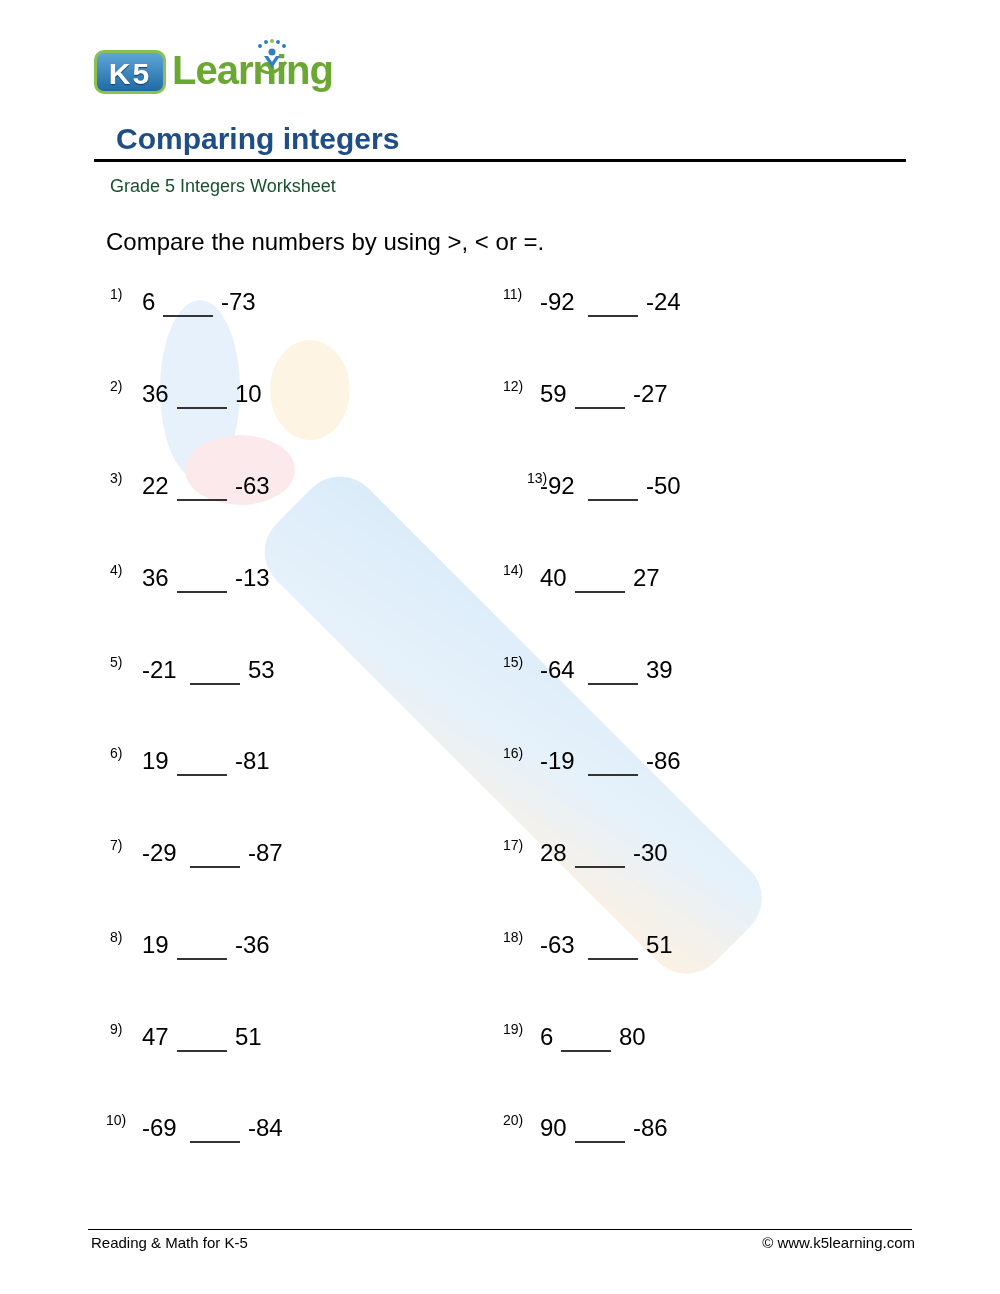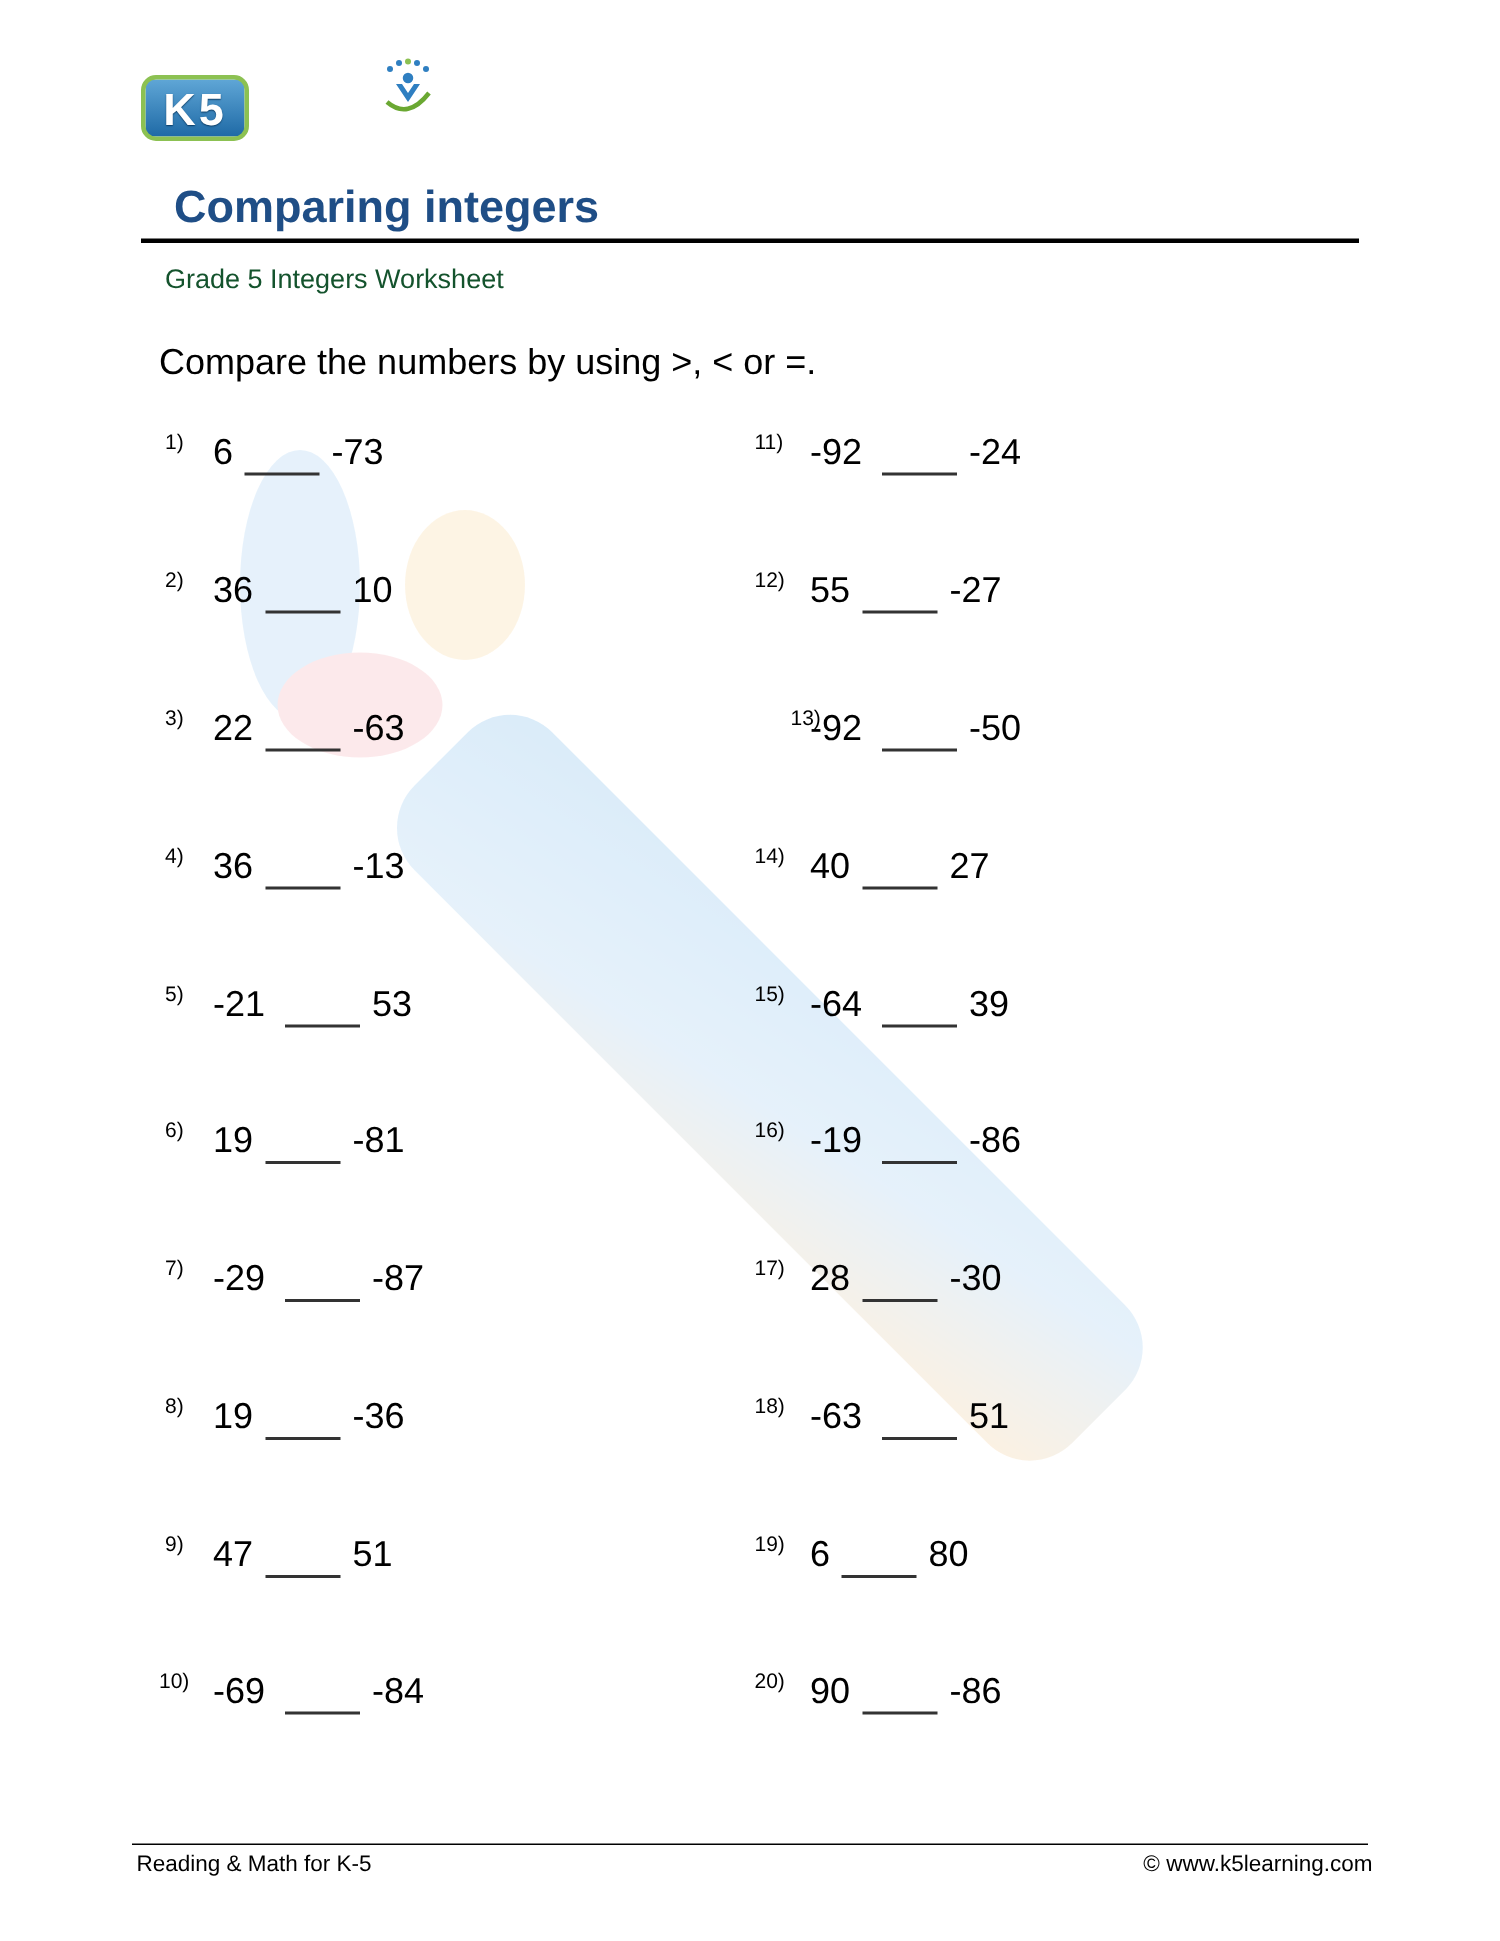--- a/index.html
+++ b/index.html
@@ -44,20 +44,21 @@
     </linearGradient>
   </defs>
   <ellipse cx="60" cy="150" rx="40" ry="90" fill="#8fc4ee"></ellipse>
   <ellipse cx="100" cy="230" rx="55" ry="35" fill="#f3a0a8"></ellipse>
   <ellipse cx="170" cy="150" rx="40" ry="50" fill="#f7d08a"></ellipse>
   <rect x="200" y="220" width="620" height="130" rx="40" fill="url(#wm)" transform="rotate(45 200 220)"></rect>
 </svg>
 
 <div class="logo">
   <div class="logo-k5">K5</div>
+  <div class="logo-text">Learning</div>
   <svg class="logo-figure" viewBox="0 0 40 40">
     <circle cx="8" cy="8" r="2" fill="#2f7fc1"></circle>
     <circle cx="14" cy="4" r="2" fill="#2f7fc1"></circle>
     <circle cx="20" cy="3" r="2" fill="#8cc152"></circle>
     <circle cx="26" cy="4" r="2" fill="#2f7fc1"></circle>
     <circle cx="32" cy="8" r="2" fill="#2f7fc1"></circle>
     <circle cx="20" cy="14" r="3.5" fill="#2f7fc1"></circle>
     <path d="M12 18 L20 30 L28 18 L24 18 L20 24 L16 18 Z" fill="#2f7fc1"></path>
     <path d="M6 30 Q20 42 34 24" stroke="#6aa832" stroke-width="3" fill="none"></path>
   </svg>
@@ -130,21 +131,21 @@
       <span class="pb" style="left: 248px;">-84</span>
     </div>
     <div class="problem" style="left: 0px; top: 286px; width: 1000px;">
       <span class="pnum" style="left: 503px;">11)</span>
       <span class="pa" style="left: 540px;">-92</span>
       <span class="pblank" style="left: 588px;"></span>
       <span class="pb" style="left: 646px;">-24</span>
     </div>
     <div class="problem" style="left: 0px; top: 378px; width: 1000px;">
       <span class="pnum" style="left: 503px;">12)</span>
-      <span class="pa" style="left: 540px;">55</span>
+      <span class="pa" style="left: 540px;">59</span>
       <span class="pblank" style="left: 575px;"></span>
       <span class="pb" style="left: 633px;">-27</span>
     </div>
     <div class="problem" style="left: 0px; top: 470px; width: 1000px;">
       <span class="pnum" style="left: 527px;">13)</span>
       <span class="pa" style="left: 540px;">-92</span>
       <span class="pblank" style="left: 588px;"></span>
       <span class="pb" style="left: 646px;">-50</span>
     </div>
     <div class="problem" style="left: 0px; top: 562px; width: 1000px;">

